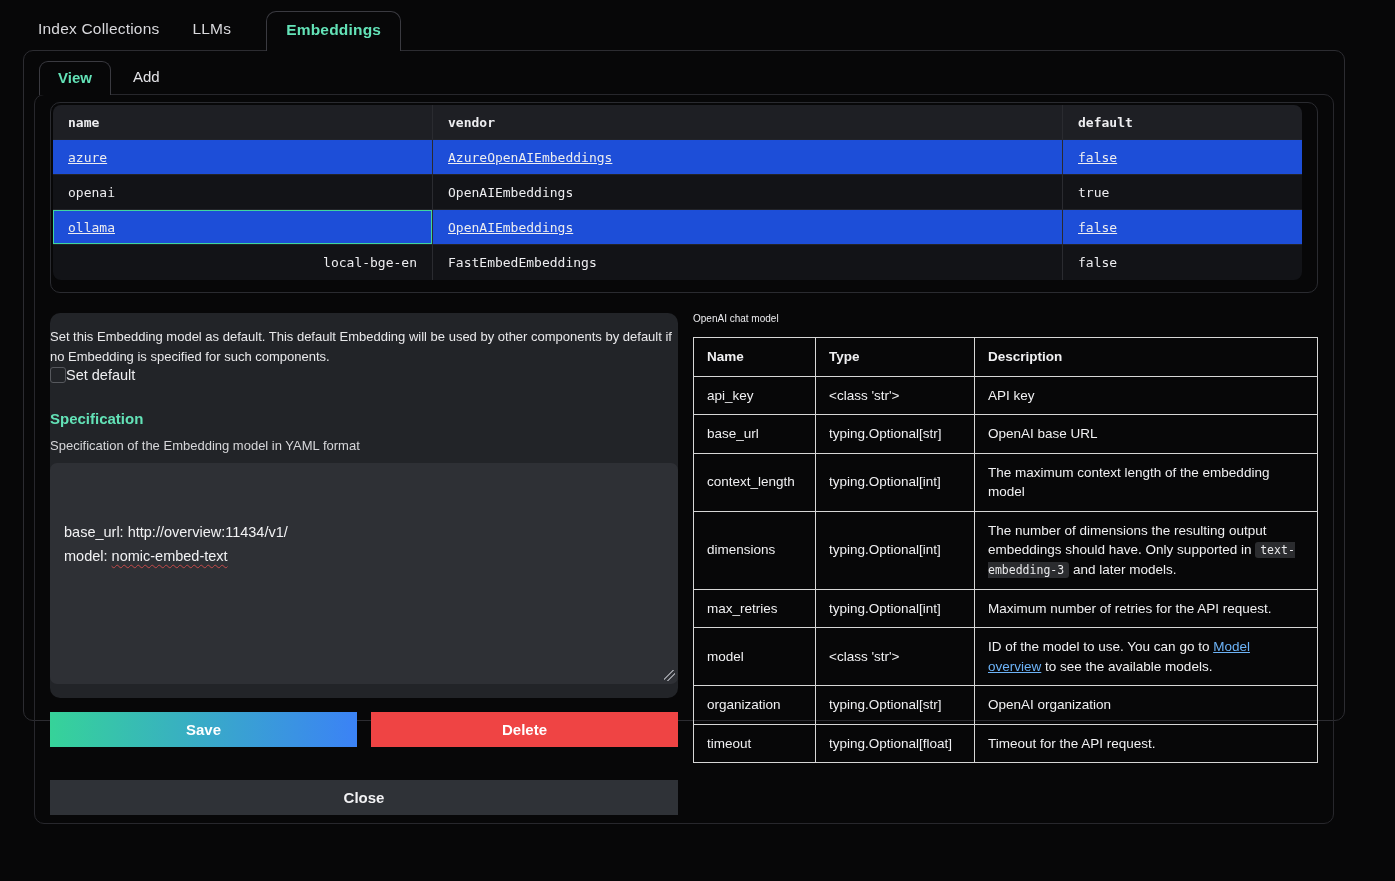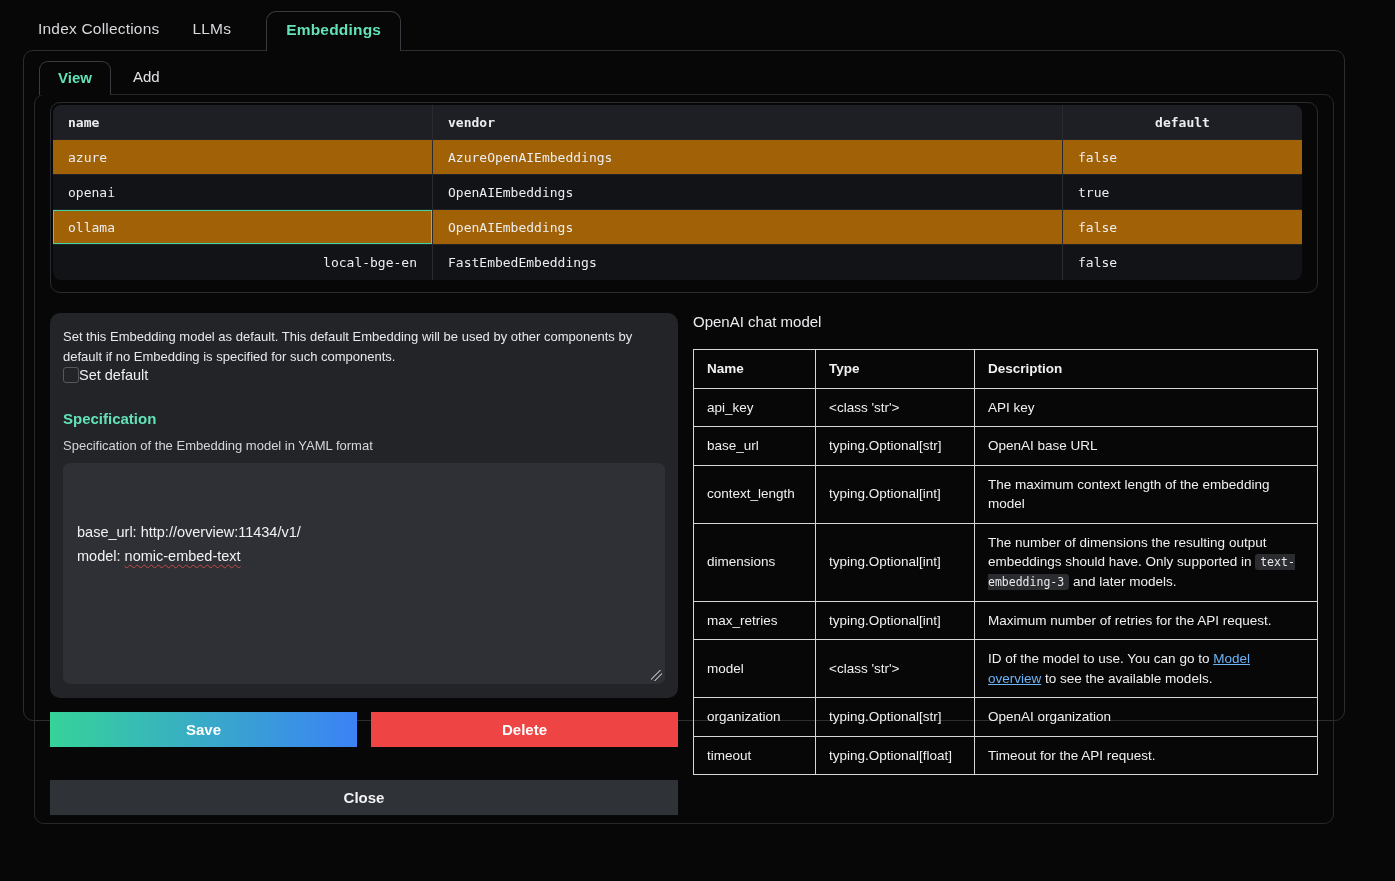--- a/index.html
+++ b/index.html
@@ -46,35 +46,35 @@
     border:1px solid #2a2b30; border-radius:10px;
     padding:2px 15px 12px 2px;
   }
   table.embed { width:100%; border-collapse:separate; border-spacing:0;
     font-family:"DejaVu Sans Mono","Liberation Mono",monospace; font-size:13px; color:#ededf0; }
   table.embed th, table.embed td { height:35px; padding:0 15px; text-align:left; font-weight:normal;
     border-bottom:1px solid #222328; }
   table.embed th { background:#1e1f24; font-weight:bold; }
   table.embed th:not(:last-child), table.embed td:not(:last-child) { border-right:1px solid #2a2b30; }
   table.embed th:first-child { border-top-left-radius:8px; }
-  table.embed th:last-child  { border-top-right-radius:8px;text-align:center; }
-  table.embed tr.r-odd  td { background:#a16207; }
+  table.embed th:last-child  { border-top-right-radius:8px; }
+  table.embed tr.r-odd  td { background:#1d4ed8;text-decoration:underline; }
   table.embed tr.r-even td { background:#121317; }
   table.embed tr:last-child td { border-bottom:none; }
   table.embed tr:last-child td:first-child { border-bottom-left-radius:8px;text-align:right; }
   table.embed tr:last-child td:last-child  { border-bottom-right-radius:8px; }
   td.selected-cell { box-shadow:inset 0 0 0 1px #3fd6a0; }
   col.c-name { width:380px; } col.c-vendor { width:630px; }
 
   
   .bottom-area { display:flex; gap:15px; padding:20px 15px 0 15px; }
   .left-col { width:628px; flex:none; }
   .right-col { flex:1; min-width:0; }
 
-  .left-panel { background:#222428; border-radius:10px; padding:14px 13px; }
+  .left-panel { background:#222428; border-radius:10px; padding:14px 0; }
   .default-desc { font-size:13px; line-height:1.55; color:#e8e8ea; }
   .checkbox-row { margin-top:0; display:flex; align-items:center; cursor:pointer; }
   .checkbox-box { width:16px; height:16px; border:1px solid #56585d; border-radius:3px; background:transparent; flex:none; }
   .checkbox-label { font-size:14.5px; color:#f0f0f2; }
   .spec-heading { margin-top:27px; font-size:15px; font-weight:bold; color:#63e2b7; }
   .spec-sublabel { margin-top:11px; font-size:13px; color:#d6d6d9; }
   .yaml-box {
     margin-top:10px; height:221px; background:#2e3035; border-radius:7px;
     padding:11px 14px; font-size:14.5px; line-height:1.62; color:#f2f2f4;
     position:relative; white-space:pre; overflow:hidden; cursor:text;
@@ -86,21 +86,21 @@
                transparent 62%, #93959b 62%, #93959b 72%, transparent 72%); }
 
   .btn-row { display:flex; gap:14px; margin-top:14px; }
   .btn { height:35px; border:none; border-radius:0; display:flex; align-items:center; justify-content:center;
     font-family:inherit; font-size:15px; font-weight:bold; color:#ffffff; cursor:pointer; }
   .btn-save { flex:1; background:linear-gradient(90deg,#36d399 0%,#3b82f6 100%); }
   .btn-delete { flex:1; background:#ef4444; }
   .btn-close { margin-top:33px; width:100%; background:#2f3237; color:#f2f2f4; }
 
   
-  .right-title { font-size:15px; color:#ececef; margin-bottom:19px; }
+  .right-title { font-size:10px; color:#ececef; margin-bottom:13px; }
   table.schema { width:100%; border-collapse:collapse; font-size:13.5px; color:#f0f0f2; }
   table.schema th, table.schema td { border:1px solid #d6d6d6; padding:9px 13px; text-align:left; vertical-align:middle; line-height:1.45; }
   table.schema th { font-weight:bold; }
   col.s-name { width:122px; } col.s-type { width:159px; }
   .code-chip { font-family:"DejaVu Sans Mono","Liberation Mono",monospace; font-size:11.5px;
     background:#2b2c2f; color:#e9e9eb; padding:1px 5px; border-radius:3px; }
   .doc-link { color:#6db3f7; text-decoration:underline; cursor:pointer; }
 </style>
 </head>
 <body>

